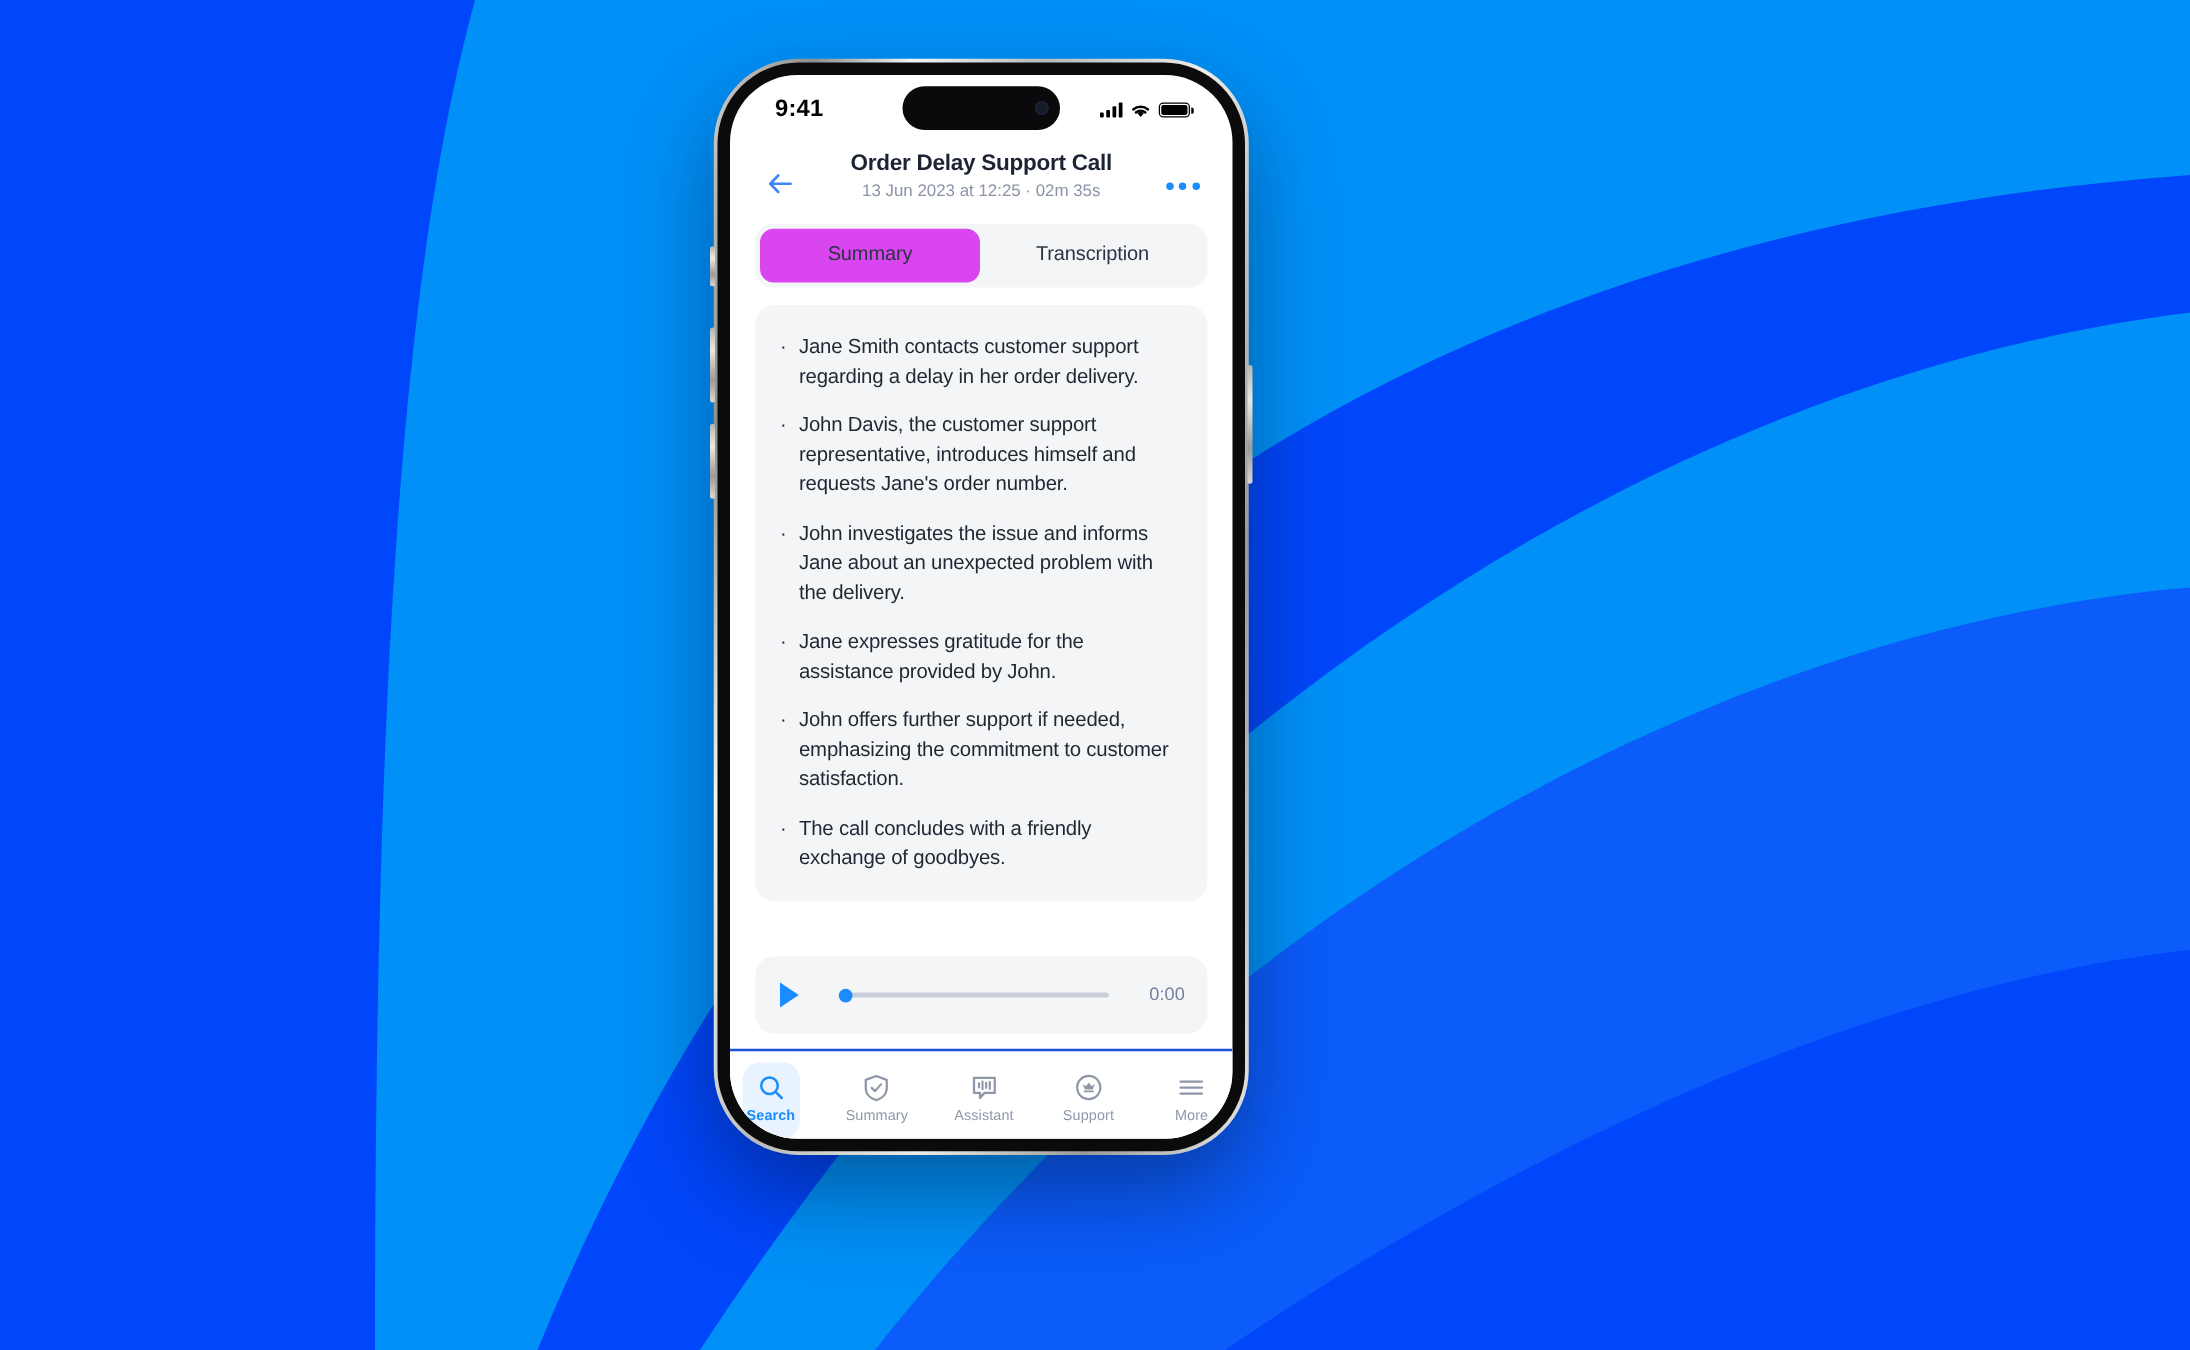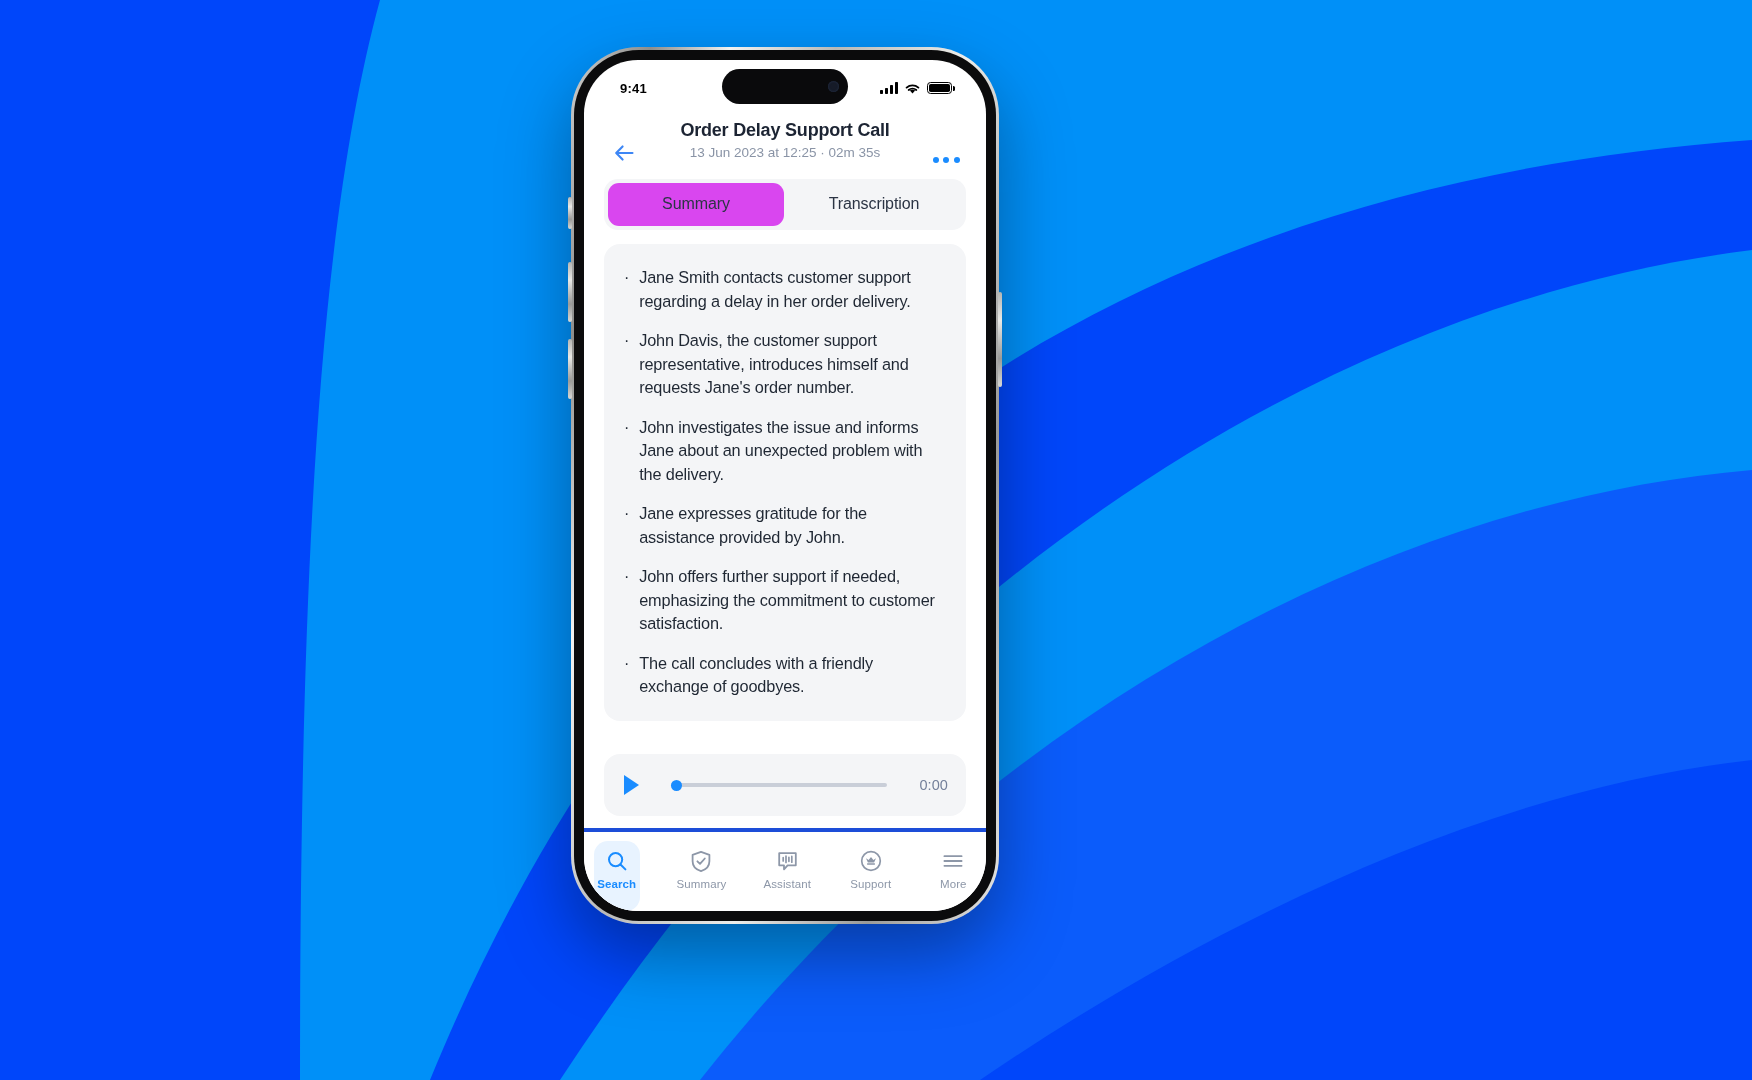--- a/index.html
+++ b/index.html
@@ -47,21 +47,21 @@
   .btn-voldn{  left:-3px; top:292px;  width:4px; height:60px; }
   .btn-power{  right:-3px; top:245px; width:4px; height:95px; }
 
   
   .statusbar{
     height:56px; flex:0 0 56px;
     display:flex; align-items:center; justify-content:space-between;
     padding:0 34px 0 36px;
     position:relative;
   }
-  .status-time{ font-size:13px; font-weight:bold; color:#000; letter-spacing:.2px; }
+  .status-time{ font-size:19px; font-weight:bold; color:#000; letter-spacing:.2px; }
   .dynamic-island{
     position:absolute; left:50%; transform:translateX(-50%);
     top:9px; width:126px; height:35px;
     background:#0a0a0c; border-radius:20px;
     display:flex; align-items:center; justify-content:flex-end;
     padding-right:9px;
   }
   .di-cam{ width:11px; height:11px; border-radius:50%; background:#161b28; box-shadow:inset 0 0 2px #2b3a56; }
   .status-right{ display:flex; align-items:center; gap:6px; }
   .signal{ display:flex; align-items:flex-end; gap:1.8px; height:12px; }
@@ -70,21 +70,21 @@
   .signal i:nth-child(2){ height:6.5px; }
   .signal i:nth-child(3){ height:9px; }
   .signal i:nth-child(4){ height:12px; }
   .batt{ width:25px; height:12.5px; border:1.6px solid #000; border-radius:3.6px; position:relative; padding:1.4px; }
   .batt::after{ content:""; position:absolute; right:-3.6px; top:3.6px; width:2px; height:5px; background:#000; border-radius:0 1.5px 1.5px 0; }
   .batt span{ display:block; height:100%; background:#000; border-radius:1.8px; }
 
   
   .navbar{
     flex:0 0 auto; padding:2px 22px 14px;
-    display:flex; align-items:flex-end; position:relative;
+    display:flex; align-items:center; position:relative;
   }
   .nav-back{ width:36px; flex:0 0 36px; display:flex; justify-content:center; padding-top:12px; cursor:pointer; }
   .nav-center{ flex:1 1 auto; text-align:center; padding:0 4px; }
   .nav-title{ font-size:18px; font-weight:bold; color:#1c2433; letter-spacing:-.2px; line-height:24px; }
   .nav-sub{ font-size:13.5px; color:#8a94a6; line-height:20px; margin-top:1px; }
   .nav-more{ width:36px; flex:0 0 36px; display:flex; align-items:center; justify-content:center; gap:4.5px; padding-top:16px; cursor:pointer; }
   .nav-more span{ width:6px; height:6px; border-radius:50%; background:#1a8cff; display:block; }
 
   
   .seg-wrap{ flex:0 0 auto; padding:2px 20px 0; }
@@ -130,23 +130,23 @@
   .track{ flex:1 1 auto; position:relative; height:18px; display:flex; align-items:center; cursor:pointer; }
   .track-rail{ width:100%; height:4px; background:#c9ced8; border-radius:2px; }
   .track-knob{
     position:absolute; left:0; width:11px; height:11px;
     border-radius:50%; background:#1a8cff;
   }
   .time{ flex:0 0 auto; font-size:14.5px; color:#74809a; letter-spacing:.1px; }
 
   
   .tabbar{
-    flex:0 0 auto; border-top:4px solid #1d4ed8;
+    flex:0 0 auto; border-top:2px solid #1d4ed8;
     padding:9px 10px 0; display:flex; background:#fff;
-    height:83px;
+    height:72px;
     gap:37px;
   }
   .tab{
     flex:1 1 20%; display:flex; flex-direction:column;
     align-items:center; justify-content:flex-start; gap:5px;
     border-radius:14px; padding:8px 0 6px; cursor:pointer;
   }
   .tab.active{ background:#e8f3ff; }
   .tab .ico{ height:24px; display:flex; align-items:center; justify-content:center; }
   .tab .lbl{ font-size:11.5px; color:#8d97a8; letter-spacing:.1px; }

